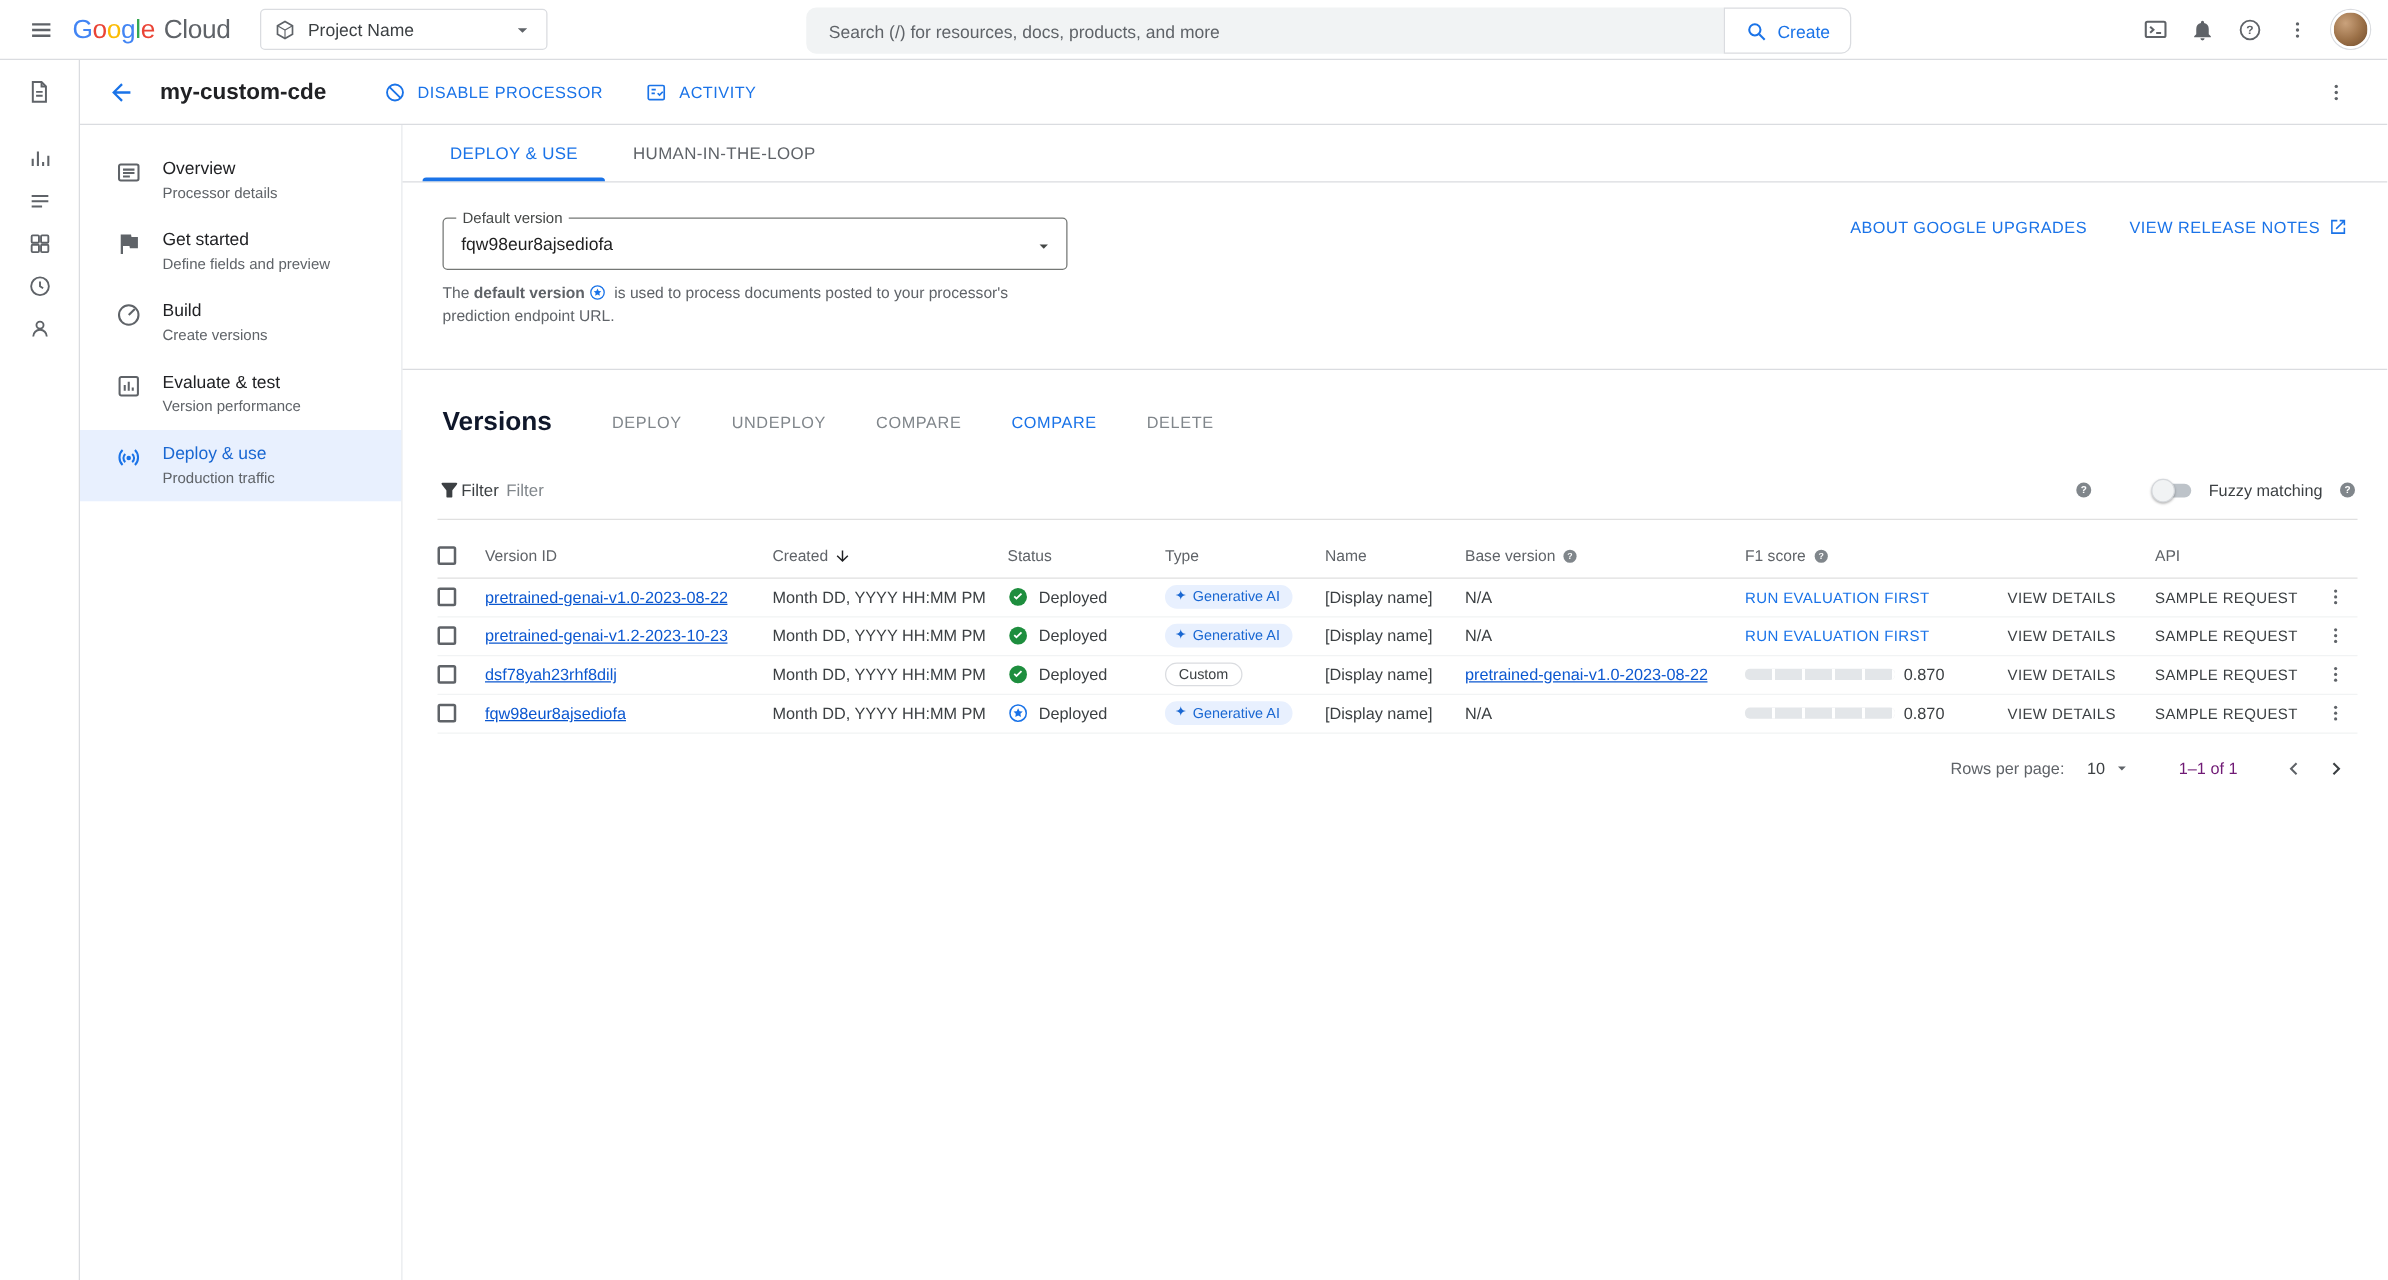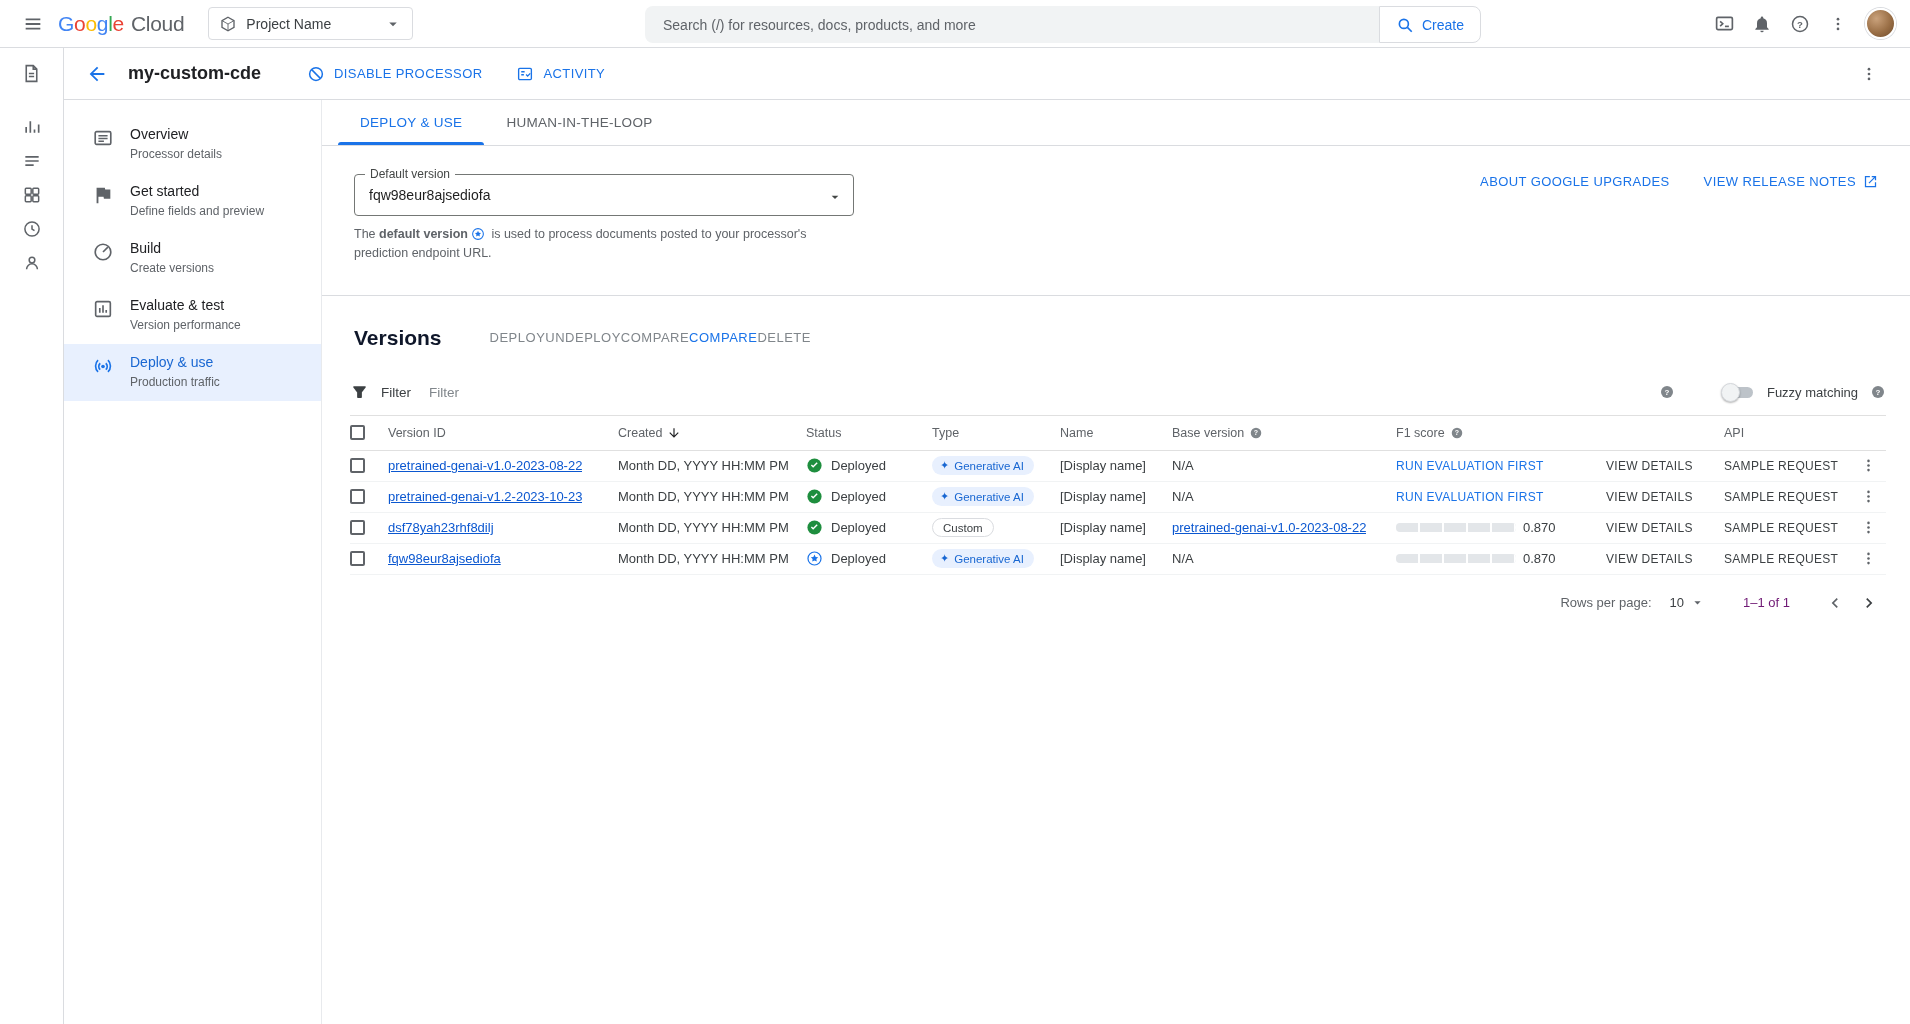--- a/index.html
+++ b/index.html
@@ -8,21 +8,21 @@
   svg{display:block}
   a{text-decoration:none;cursor:pointer}
 
   
   .topbar{height:48px;display:flex;align-items:center;padding:0 14px;border-bottom:1px solid #dadce0;position:relative;background:#fff}
   .iconbtn{width:38px;height:38px;border-radius:50%;display:flex;align-items:center;justify-content:center;color:#5f6368;cursor:pointer;flex:0 0 auto}
   .logo{display:flex;align-items:baseline;margin:0 10px 0 6px;font-size:21px;letter-spacing:-0.3px;white-space:nowrap}
   .logo .lt{font-weight:500}
   .gl0{color:#4285F4}.gl1{color:#EA4335}.gl2{color:#FBBC05}.gl3{color:#4285F4}.gl4{color:#34A853}.gl5{color:#EA4335}
   .logo .cloud{color:#5f6368;margin-left:7px;font-weight:400}
-  .project-btn{display:flex;align-items:center;gap:9px;border:1px solid #dadce0;border-radius:4px;height:33px;width:205px;padding:0 10px;margin-left:14px;color:#3c4043;font-size:14px;cursor:pointer;background:#fff}
+  .project-btn{display:flex;align-items:center;gap:9px;border:1px solid #dadce0;border-radius:4px;height:33px;width:230px;padding:0 10px;margin-left:14px;color:#3c4043;font-size:14px;cursor:pointer;background:#fff}
   .project-btn .caret{margin-left:auto;color:#5f6368}
   .search-wrap{position:absolute;left:645px;top:6px;height:37px;display:flex;width:836px}
   .search-input{flex:1;border:none;outline:none;background:#f1f3f4;border-radius:8px 0 0 8px;padding:0 18px;font-size:14px;color:#202124;font-family:inherit}
   .search-input::placeholder{color:#5f6368}
   .search-btn{display:flex;align-items:center;gap:8px;background:#fff;border:1px solid #dadce0;border-radius:0 8px 8px 0;padding:0 16px;color:#1a73e8;font-size:14px;font-weight:500;cursor:pointer}
   .topbar-spacer{flex:1}
   .avatar{width:31px;height:31px;border-radius:50%;margin-left:8px;background:radial-gradient(circle at 35% 32%,#caa27c 0%,#9a6f46 55%,#6e4a2b 100%);cursor:pointer;flex:0 0 auto;border:2px solid #fff;box-shadow:0 0 0 1px #dadce0}
 
   
   .body-row{display:flex;height:976px}
@@ -65,25 +65,25 @@
   .helper{margin-top:9px;font-size:12.5px;color:#5f6368;max-width:505px;line-height:1.5}
   .helper b{font-weight:700}
   .star-inline{display:inline-block;vertical-align:-3px;margin:0 3px}
   .top-links{display:flex;align-items:center;gap:34px;}
   .blue-link{display:flex;align-items:center;gap:7px;color:#1a73e8;font-size:13px;font-weight:500;letter-spacing:.4px;cursor:pointer;white-space:nowrap}
 
   .sec-divider{border-bottom:1px solid #dadce0;margin-top:32px}
 
   .v-head{display:flex;align-items:center;padding:30px 32px 20px;gap:48px}
   .v-title{font-size:21px;color:#0f172a}
-  .v-actions{display:flex;}
+  .v-actions{display:flex;gap:40px}
   .action-btn{font-size:13px;font-weight:500;letter-spacing:.5px;color:#80868b;cursor:default;white-space:nowrap}
   .action-btn.enabled{color:#1a73e8;cursor:pointer}
 
-  .filter-bar{display:flex;align-items:center;height:46px;margin:0 24px 0 28px;border-bottom:1px solid #e0e0e0;gap:12px}
+  .filter-bar{display:flex;align-items:center;height:46px;margin:0 24px 12px 28px;border-bottom:1px solid #e0e0e0;}
   .filter-bar .flabel{font-size:13.5px;font-weight:500;color:#3c4043}
   .filter-input{border:none;outline:none;flex:1;font-size:13.5px;color:#202124;font-family:inherit;margin-left:6px}
   .filter-input::placeholder{color:#80868b}
   .filter-right{display:flex;align-items:center;gap:12px;margin-left:auto}
   .help-ic{color:#80868b;cursor:pointer}
   .fuzzy-label{font-size:13px;color:#3c4043}
   .toggle{width:34px;height:15px;position:relative;cursor:pointer;margin-left:34px}
   .toggle .track{position:absolute;left:2px;right:2px;top:2px;bottom:2px;border-radius:7px;background:#bdc3c9}
   .toggle .thumb{position:absolute;left:0;top:-2px;width:19px;height:19px;border-radius:50%;background:#f1f3f4;border:1px solid #d5d8dc;box-shadow:0 1px 2px rgba(0,0,0,.3)}
 

